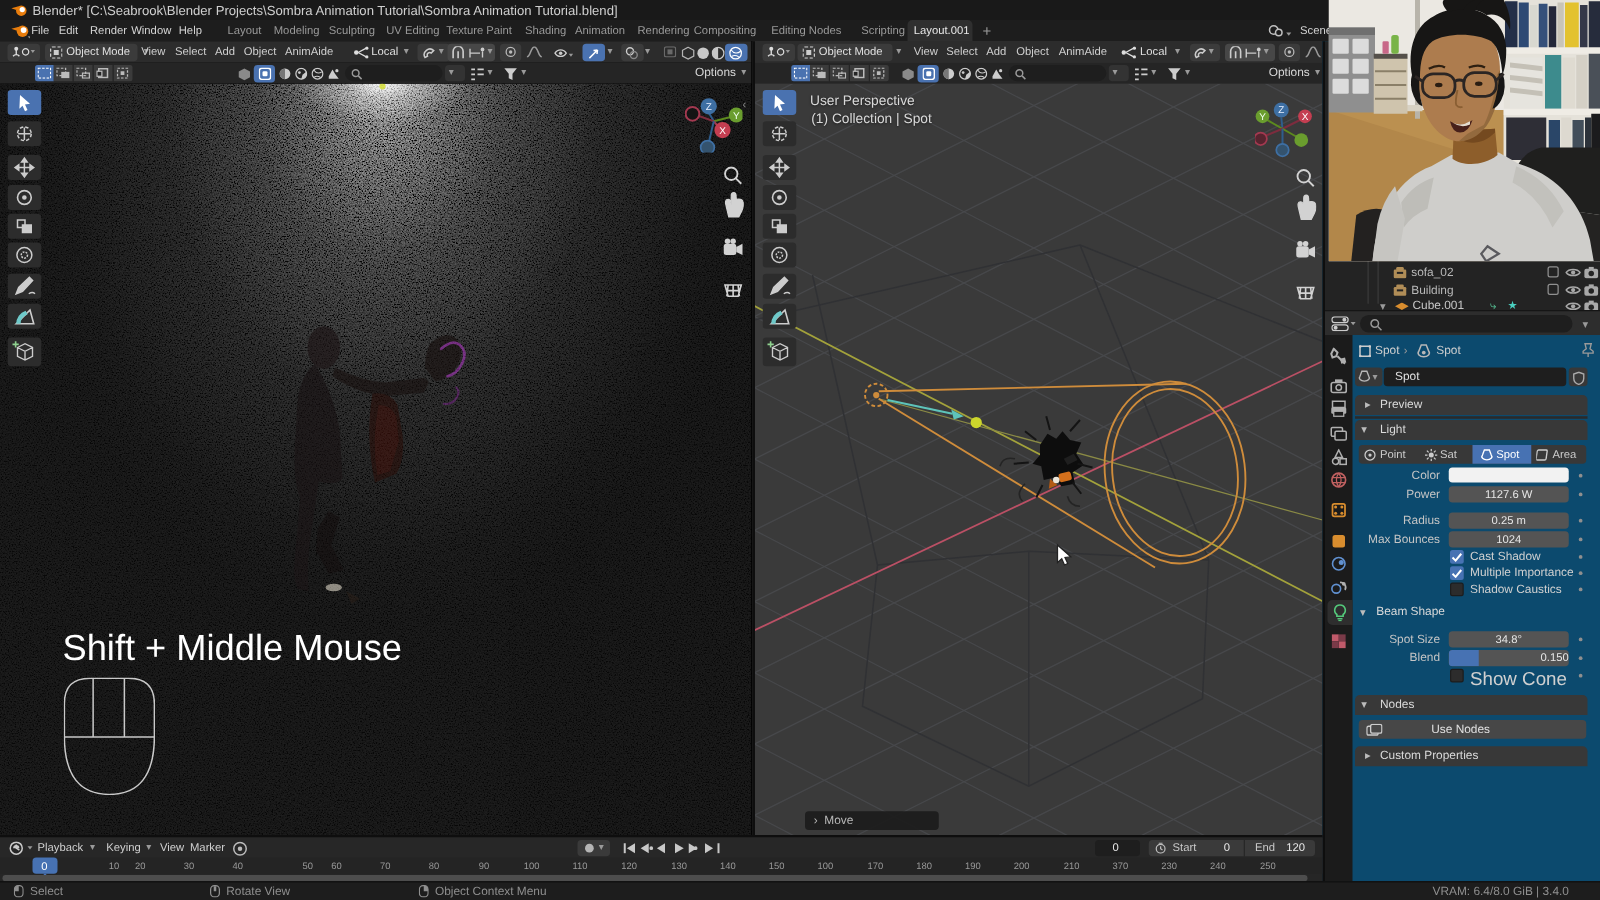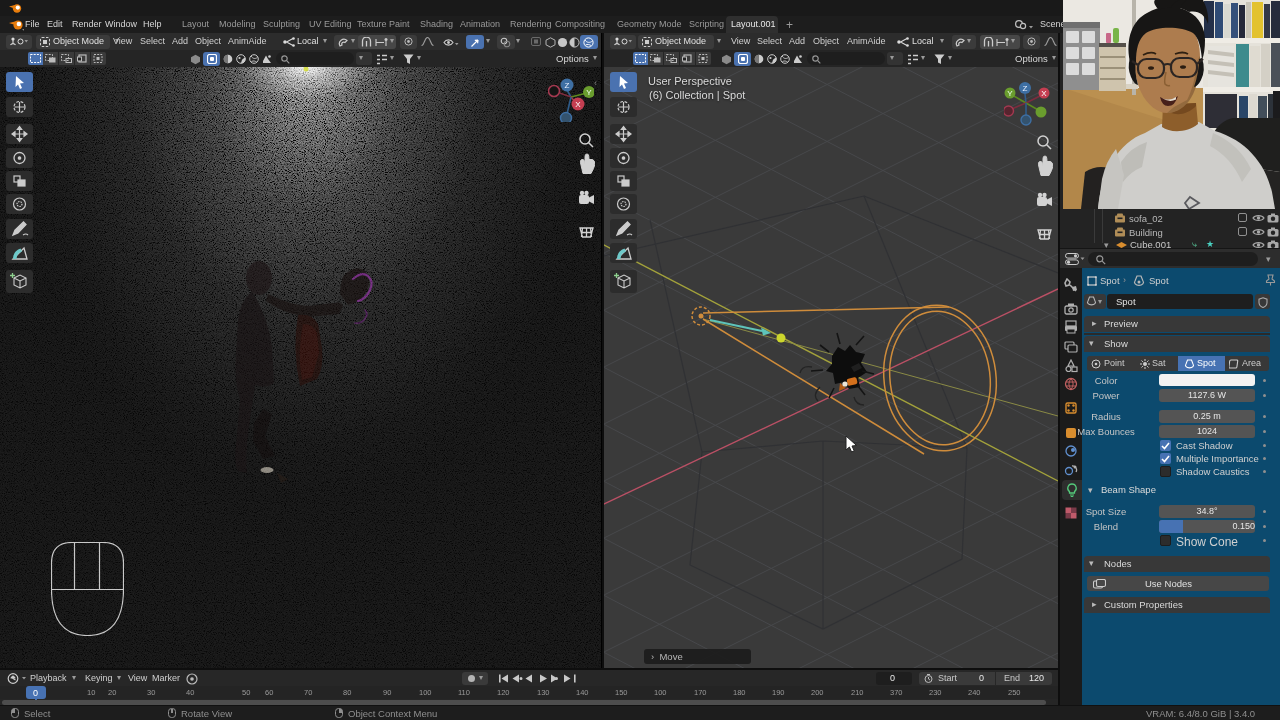--- a/index.html
+++ b/index.html
@@ -1,34 +1,35 @@
 <!DOCTYPE html>
 <html><head><meta charset="utf-8"><style>
 *{margin:0;padding:0;box-sizing:border-box}
 html,body{width:1280px;height:720px;overflow:hidden}
 body{position:relative;background:#000;font-family:"Liberation Sans",sans-serif;font-size:9px;color:#d0d0d0}
 .a{position:absolute}
 .tx{white-space:nowrap}
 .dim{color:#9a9a9a}
 .chip{background:#3b3b3b;border-radius:3px}
 .fld{background:#545454;border-radius:3px;color:#e6e6e6;text-align:center;font-size:9px;line-height:13px}
-.lbl{color:#c5c5c5;font-size:9.5px;text-align:center}
+.lbl{color:#c5c5c5;font-size:9.5px;text-align:right}
 .ck{width:11px;height:11px;border-radius:2px;background:#4772b3;position:absolute}
 .cku{width:11px;height:11px;border-radius:2px;background:#2c2c2c;border:1px solid #1d1d1d;position:absolute}
 .dot{width:3px;height:3px;border-radius:50%;background:#8f8f8f;position:absolute}
 svg{display:block}
 </style></head>
 <body>
 
 <div class="a" style="left:0;top:0;width:1280px;height:16px;background:#191919">
  <svg class="a" style="left:9px;top:2px" width="13" height="12" viewBox="0 0 13 12">
       <circle cx="8" cy="6.5" r="4.2" fill="#e87d0d"></circle>
       <circle cx="8.8" cy="5.6" r="2.1" fill="#fff"></circle>
       <path d="M0 4.5 L6 3 L4 6 Z" fill="#e87d0d"></path>
     </svg>
+ <div class="a tx" style="left:26px;top:2.5px;font-size:10.5px;color:#cfcfcf">Blender* [C:\Seabrook\Blender Projects\Sombra Animation Tutorial\Sombra Animation Tutorial.blend]</div>
 </div>
 
 <div class="a" style="left:0;top:16px;width:1280px;height:17px;background:#1d1d1d">
  <svg class="a" style="left:9px;top:2px" width="15" height="13" viewBox="0 0 15 13">
       <circle cx="9" cy="7" r="4.6" fill="#e87d0d"></circle>
       <circle cx="9.9" cy="6" r="2.3" fill="#fff"></circle>
       <path d="M0 5 L7 3.2 L4.6 6.5 Z" fill="#e87d0d"></path>
       <path d="M13.2 11 l2.6 0 l-1.3 1.8 Z" fill="#888"></path>
     </svg>
  <div class="a tx" style="left:25px;top:3px;color:#d6d6d6">File</div>
@@ -38,21 +39,21 @@
  <div class="a tx" style="left:143px;top:3px;color:#d6d6d6">Help</div>
  <div class="a tx dim" style="left:182px;top:3px">Layout</div>
  <div class="a tx dim" style="left:219px;top:3px">Modeling</div>
  <div class="a tx dim" style="left:263px;top:3px">Sculpting</div>
  <div class="a tx dim" style="left:309px;top:3px">UV Editing</div>
  <div class="a tx dim" style="left:357px;top:3px">Texture Paint</div>
  <div class="a tx dim" style="left:420px;top:3px">Shading</div>
  <div class="a tx dim" style="left:460px;top:3px">Animation</div>
  <div class="a tx dim" style="left:510px;top:3px">Rendering</div>
  <div class="a tx dim" style="left:555px;top:3px">Compositing</div>
- <div class="a tx dim" style="left:617px;top:3px">Geometry Mode</div>
+ <div class="a tx dim" style="left:617px;top:3px">Editing Nodes</div>
  <div class="a tx dim" style="left:689px;top:3px">Scripting</div>
  <div class="a" style="left:726px;top:0;width:52px;height:17px;background:#2f2f2f;border-radius:4px 4px 0 0"></div>
  <div class="a tx" style="left:731px;top:3px;color:#e8e8e8">Layout.001</div>
  <div class="a tx dim" style="left:786px;top:2px;font-size:12px">+</div>
  <svg class="a" style="left:1014px;top:3px" width="22" height="11" viewBox="0 0 22 11">
       <circle cx="5" cy="5" r="3.4" fill="none" stroke="#c0c0c0" stroke-width="1.2"></circle>
       <circle cx="9" cy="7" r="2.6" fill="#1d1d1d" stroke="#c0c0c0" stroke-width="1.2"></circle>
       <path d="M15 7 l4 0 l-2 2.6 Z" fill="#9a9a9a"></path>
     </svg>
  <div class="a tx" style="left:1040px;top:3px;color:#d6d6d6">Scene</div>
@@ -339,20 +340,21 @@
           <rect x="1" y="62" width="10" height="9" rx="2"></rect>
           <path d="M11 64.5 L16 62 V71 L11 68.5 Z"></path>
           <circle cx="4" cy="60" r="2.2"></circle>
           <circle cx="8.5" cy="60" r="2.2"></circle>
         </g>
    <g stroke="#d2d2d2" fill="none" stroke-width="1.3">
           <path d="M2 95 h13 l-2.5 9 h-8 Z M8.5 95 v9 M4.5 95 l-1 9 M12.5 95 l1 9 M2.8 99.5 h11.4"></path>
         </g>
   </svg>
 
+  <div class="a tx" style="left:50px;top:436px;color:#fff;font-size:29px">Shift + Middle Mouse</div>
   <svg class="a" style="left:51px;top:475px" width="73" height="94" viewBox="0 0 73 94">
    <path d="M21 0.5 H52 Q72.5 0.5 72.5 21 V47 Q72.5 93.5 36.5 93.5 Q0.5 93.5 0.5 47 V21 Q0.5 0.5 21 0.5 Z" fill="none" stroke="#c9c9c9" stroke-width="1.2"></path>
    <line x1="0.5" y1="47.5" x2="72.5" y2="47.5" stroke="#c9c9c9" stroke-width="1.2"></line>
    <line x1="23.5" y1="0.5" x2="23.5" y2="47.5" stroke="#c9c9c9" stroke-width="1.2"></line>
    <line x1="48.5" y1="0.5" x2="48.5" y2="47.5" stroke="#c9c9c9" stroke-width="1.2"></line>
   </svg>
  </div>
 </div>
 
 <div class="a" style="left:602px;top:33px;width:456px;height:635px;background:#3a3a3a;border-left:2px solid #0e0e0e">
@@ -576,21 +578,21 @@
     <rect x="243" y="311" width="10" height="7" rx="2" fill="#d4701c" transform="rotate(-14 248 314)"></rect>
     <path d="M236 316 l6 5 l-7 3 Z" fill="#b35a14"></path>
     <circle cx="241" cy="317" r="2.6" fill="#ece6da"></circle>
     <path d="M247 300 l8 -4 l3 5 l-8 4 Z" fill="#1f1f1f"></path>
    </g>
 
    <path d="M242 369 l0 14 l3.4 -3 l2.2 5 l2.6 -1.2 l-2.2 -4.8 l4.6 -0.5 Z" fill="#fff" stroke="#222" stroke-width="1"></path>
   </svg>
 
   <div class="a tx" style="left:44px;top:8px;color:#dadada;font-size:11px;text-shadow:0 1px 2px #0008">User Perspective</div>
-  <div class="a tx" style="left:45px;top:22px;color:#dadada;font-size:11px;text-shadow:0 1px 2px #0008">(6) Collection | Spot</div>
+  <div class="a tx" style="left:45px;top:22px;color:#dadada;font-size:11px;text-shadow:0 1px 2px #0008">(1) Collection | Spot</div>
 
   <svg class="a" style="left:6px;top:5px" width="28" height="228" viewBox="0 0 28 228">
    <g>
     <rect x="0" y="0" width="27" height="20" rx="3" fill="#4a72b0"></rect>
     <path d="M10 4 L18 11 L14 11.5 L16 16 L14 17 L12 12.5 L9.5 15 Z" fill="#fff"></path>
     <rect x="0" y="25" width="27" height="20" rx="3" fill="#2c2c2c"></rect>
     <g stroke="#ccc" fill="none" stroke-width="1.2">
             <circle cx="13.5" cy="35" r="5.5" stroke-dasharray="2.8 1.6"></circle>
             <path d="M13.5 30 v10 M8.5 35 h10"></path>
           </g>
@@ -839,21 +841,21 @@
         <path d="M5 0.8 L9 2.2 V5.5 C9 8 7.5 9.6 5 10.5 C2.5 9.6 1 8 1 5.5 V2.2 Z" fill="none" stroke="#aaa" stroke-width="1.1"></path>
       </svg>
 
   <div class="a" style="left:24px;top:48px;width:186px;height:16px;background:#383838;border-radius:4px 4px 0 0"></div>
   <div class="a tx" style="left:32px;top:50px;color:#bbb;font-size:9px">▸</div>
   <div class="a tx" style="left:44px;top:50px;color:#dadada;font-size:9.5px">Preview</div>
   <div class="a" style="left:24px;top:65px;width:186px;height:2px;background:#2a2a2a"></div>
 
   <div class="a" style="left:24px;top:68px;width:186px;height:16px;background:#383838;border-radius:4px 4px 0 0"></div>
   <div class="a tx" style="left:29px;top:70px;color:#bbb;font-size:9px">▾</div>
-  <div class="a tx" style="left:44px;top:70px;color:#dadada;font-size:9.5px">Show</div>
+  <div class="a tx" style="left:44px;top:70px;color:#dadada;font-size:9.5px">Light</div>
 
   <div class="a" style="left:27px;top:88px;width:182px;height:15px;background:#383838;border-radius:3px"></div>
   <div class="a" style="left:118px;top:88px;width:47px;height:15px;background:#4772b3;border-radius:0"></div>
   <svg class="a" style="left:31px;top:91px" width="10" height="10" viewBox="0 0 10 10">
         <circle cx="5" cy="5" r="4" fill="none" stroke="#ccc" stroke-width="1"></circle>
         <circle cx="5" cy="5" r="1.3" fill="#ccc"></circle>
       </svg>
   <div class="a tx" style="left:44px;top:90px;color:#ccc;font-size:9px">Point</div>
   <svg class="a" style="left:80px;top:91px" width="10" height="10" viewBox="0 0 10 10">
         <circle cx="5" cy="5" r="2" fill="#ccc"></circle>
@@ -895,21 +897,21 @@
   <div class="a tx" style="left:28px;top:217px;color:#bbb;font-size:9px">▾</div>
   <div class="a tx" style="left:41px;top:216px;color:#dadada;font-size:9.5px">Beam Shape</div>
   <div class="a lbl" style="left:0px;top:238px;width:92px">Spot Size</div>
   <div class="a fld" style="left:99px;top:237px;width:96px;height:13px">34.8°</div>
   <div class="a lbl" style="left:0px;top:253px;width:92px">Blend</div>
   <div class="a fld" style="left:99px;top:252px;width:96px;height:13px;overflow:hidden">
         <div class="a" style="left:0;top:0;width:24px;height:13px;background:#4772b3"></div>
         <div class="a" style="left:0;width:96px;text-align:right">0.150</div>
       </div>
   <div class="cku" style="left:100px;top:267px"></div>
-  <div class="a tx" style="left:116px;top:267px;color:#d0d0d0;font-size:12px">Show Cone</div>
+  <div class="a tx" style="left:116px;top:267px;color:#d0d0d0;font-size:15px">Show Cone</div>
 
   <div class="a" style="left:24px;top:288px;width:186px;height:16px;background:#383838;border-radius:4px 4px 0 0"></div>
   <div class="a tx" style="left:29px;top:290px;color:#bbb;font-size:9px">▾</div>
   <div class="a tx" style="left:44px;top:290px;color:#dadada;font-size:9.5px">Nodes</div>
   <div class="a" style="left:27px;top:308px;width:182px;height:15px;background:#474747;border-radius:3px"></div>
   <svg class="a" style="left:33px;top:310.5px" width="13" height="10" viewBox="0 0 13 10">
         <rect x="0.5" y="2" width="9" height="7" rx="1.5" fill="none" stroke="#ccc" stroke-width="1.1"></rect>
         <rect x="3.5" y="0.5" width="9" height="7" rx="1.5" fill="#474747" stroke="#ccc" stroke-width="1.1"></rect>
       </svg>
   <div class="a tx" style="left:85px;top:310px;color:#e0e0e0;font-size:9.5px">Use Nodes</div>

